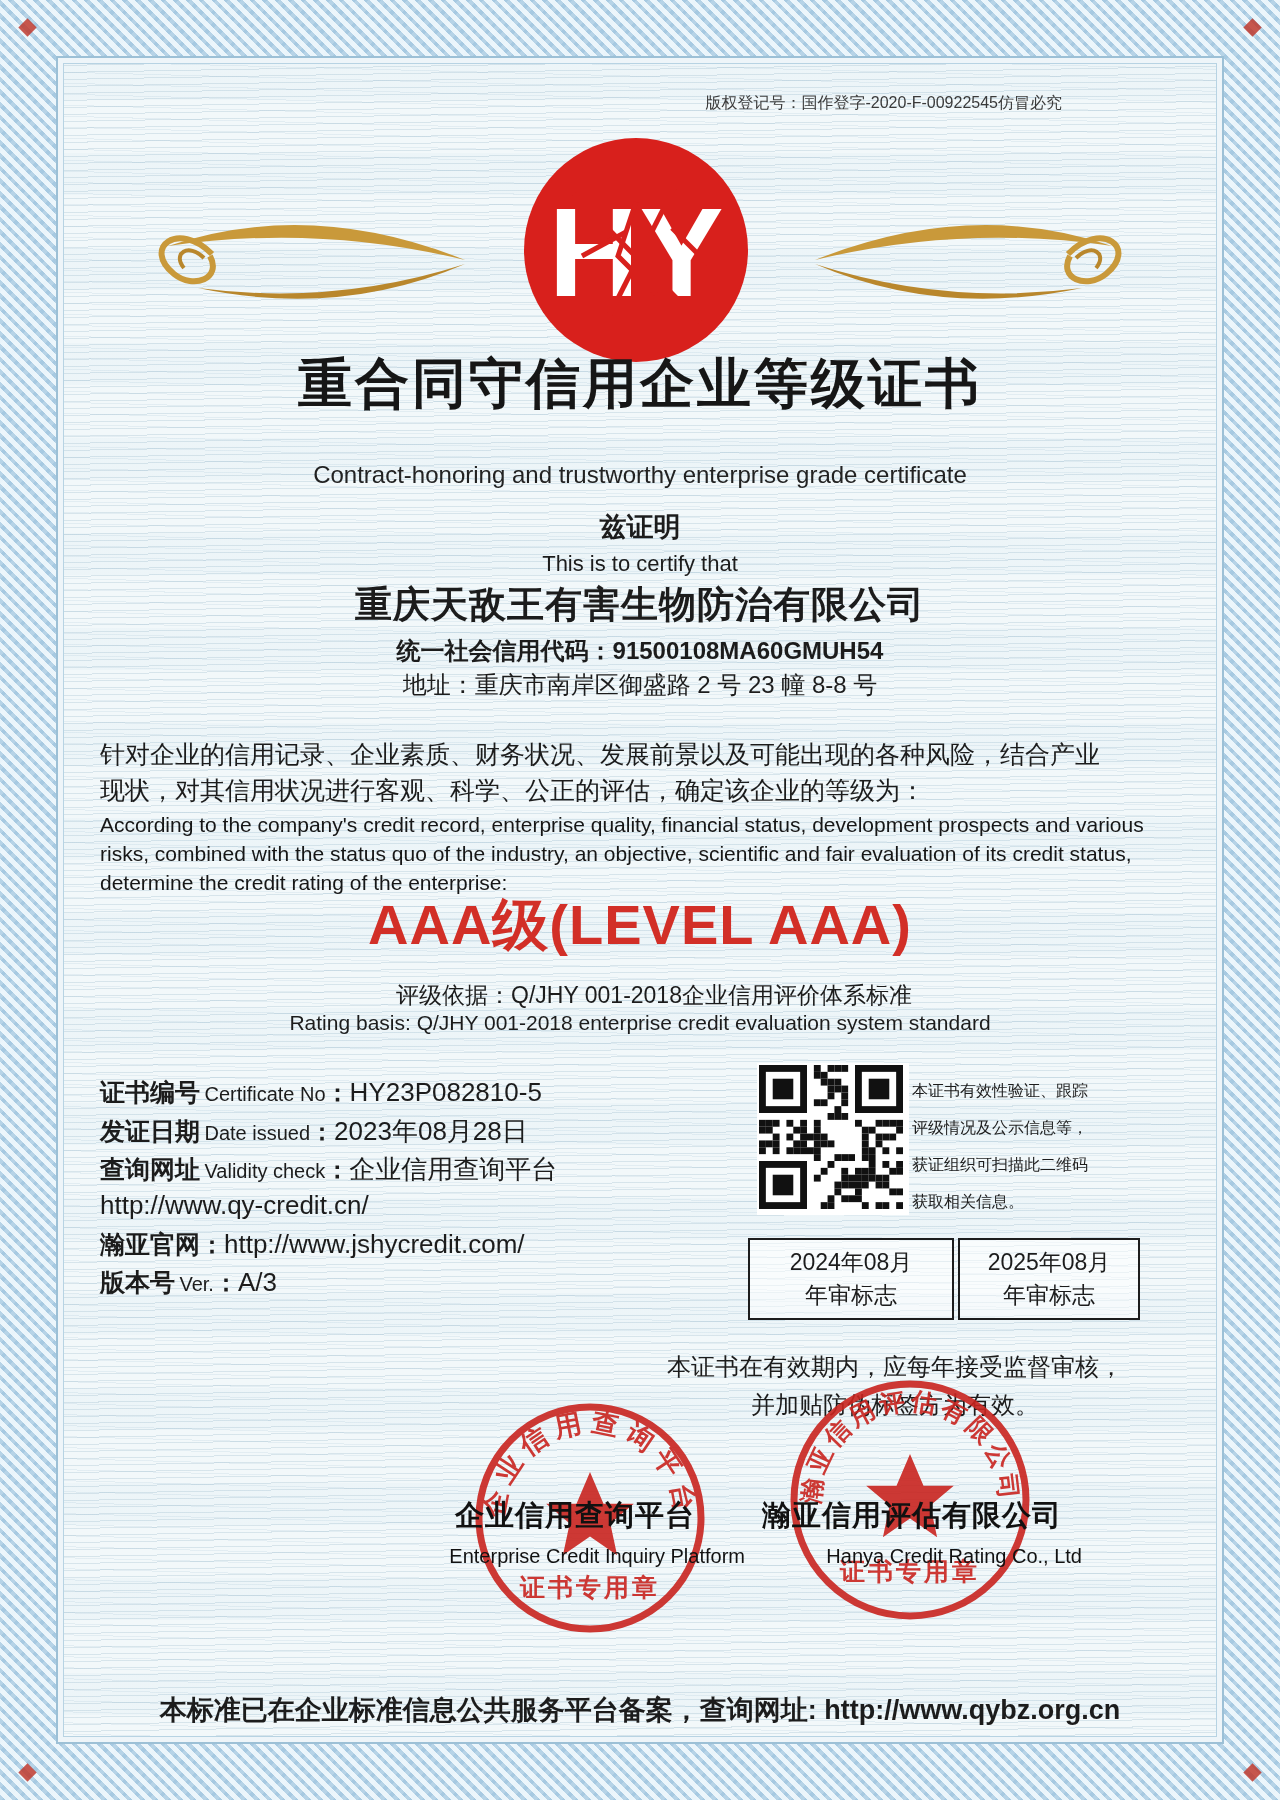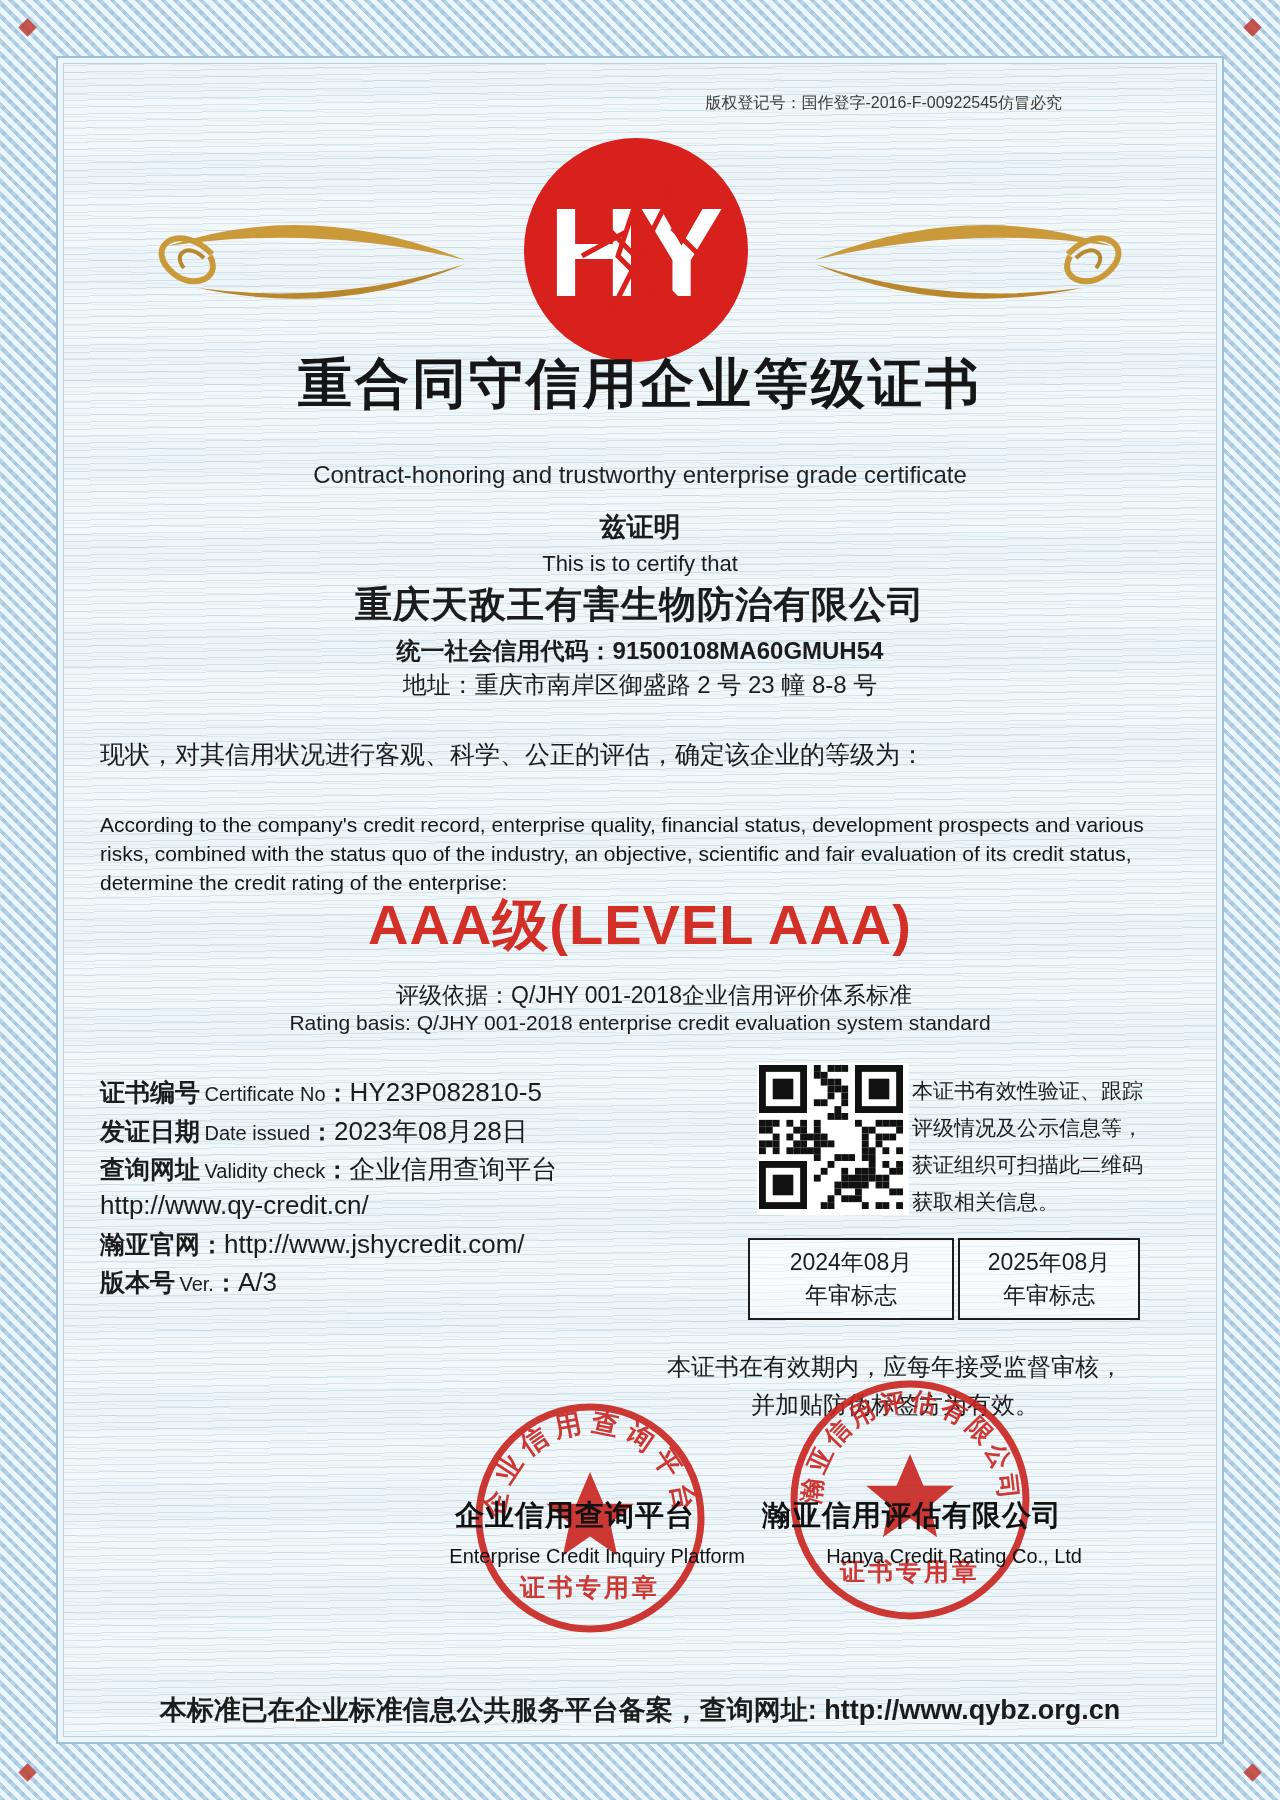--- a/index.html
+++ b/index.html
@@ -37,21 +37,21 @@
   .grade{top:880px;font-size:56px;font-weight:800;letter-spacing:1px;margin-top:8px;}
   .basis-cn{top:980px;font-size:23px;font-weight:500;padding-left:28px;}
   .basis-en{top:1011px;font-size:21px;}
   .details{left:100px;top:1076px;}
   .d-line{height:38px;white-space:nowrap;}
   .d-cn{font-size:25px;font-weight:600;}
   .d-en{font-size:20px;font-weight:500;}
   .d-sep{font-size:24px;font-weight:600;}
   .d-val{font-size:26px;font-weight:500;}
   .qr-box{left:757px;top:1063px;width:148px;height:148px;background:#fff;padding:2px;}
-  .qr-note{left:912px;top:1072px;width:240px;font-size:21px;font-weight:500;line-height:37px;}
+  .qr-note{left:912px;top:1072px;width:240px;font-size:16px;font-weight:500;line-height:37px;}
   .audit-box{top:1238px;height:78px;border:2px solid #1d1d1d;background:rgba(255,255,255,.5);
     display:flex;flex-direction:column;justify-content:center;text-align:center;
     font-size:23px;font-weight:500;line-height:33px;}
   .audit-1{left:748px;width:202px;}
   .audit-2{left:958px;width:178px;}
   .supervision{left:650px;top:1328px;width:490px;text-align:center;font-size:24px;font-weight:500;line-height:38px;margin-top:20px;}
   .stamp{opacity:.9;}
   .stamp-left{left:470px;top:1398px;}
   .stamp-right{left:785px;top:1375px;}
   .org-block{text-align:center;}
@@ -66,21 +66,21 @@
 
 <div class="page">
   <div class="sheet"></div>
 
   <div class="corner" style="top:21px;left:21px;"></div>
   <div class="corner" style="top:21px;right:21px;"></div>
   <div class="corner" style="bottom:21px;left:21px;"></div>
   <div class="corner" style="bottom:21px;right:21px;"></div>
 
   <div class="content">
-    <div class="abs copyright">版权登记号：国作登字-2016-F-00922545仿冒必究</div>
+    <div class="abs copyright">版权登记号：国作登字-2020-F-00922545仿冒必究</div>
 
     <div class="abs logo-wrap">
       <svg width="228" height="228" viewBox="0 0 228 228">
         <circle cx="114" cy="114" r="112" fill="#d8201c"></circle>
         <text x="114" y="160" text-anchor="middle" font-size="126" font-weight="bold" font-family="Liberation Sans, DejaVu Sans, sans-serif" fill="#ffffff">HY</text>
         <g stroke="#d8201c" stroke-width="5" fill="none">
           <path d="M52,58 L178,186"></path>
           <path d="M88,178 L152,52"></path>
           <path d="M114,66 L96,120 L134,158"></path>
           <path d="M150,92 L186,128"></path>
@@ -105,20 +105,21 @@
     <div class="abs ctr title-cn">重合同守信用企业等级证书</div>
     <div class="abs ctr title-en">Contract-honoring and trustworthy enterprise grade certificate</div>
     <div class="abs ctr certify-cn">兹证明</div>
     <div class="abs ctr certify-en">This is to certify that</div>
 
     <div class="abs ctr company-name">重庆天敌王有害生物防治有限公司</div>
     <div class="abs ctr credit-code">统一社会信用代码：91500108MA60GMUH54</div>
     <div class="abs ctr address">地址：重庆市南岸区御盛路 2 号 23 幢 8-8 号</div>
 
     <div class="abs para-cn">
+      <div>针对企业的信用记录、企业素质、财务状况、发展前景以及可能出现的各种风险，结合产业</div>
       <div>现状，对其信用状况进行客观、科学、公正的评估，确定该企业的等级为：</div>
     </div>
     <div class="abs para-en">
       <div>According to the company's credit record, enterprise quality, financial status, development prospects and various</div>
       <div>risks, combined with the status quo of the industry, an objective, scientific and fair evaluation of its credit status,</div>
       <div>determine the credit rating of the enterprise:</div>
     </div>
 
     <div class="abs ctr grade" style="color:#d22f27;">AAA级(LEVEL AAA)</div>
     <div class="abs ctr basis-cn">评级依据：Q/JHY 001-2018企业信用评价体系标准</div>

